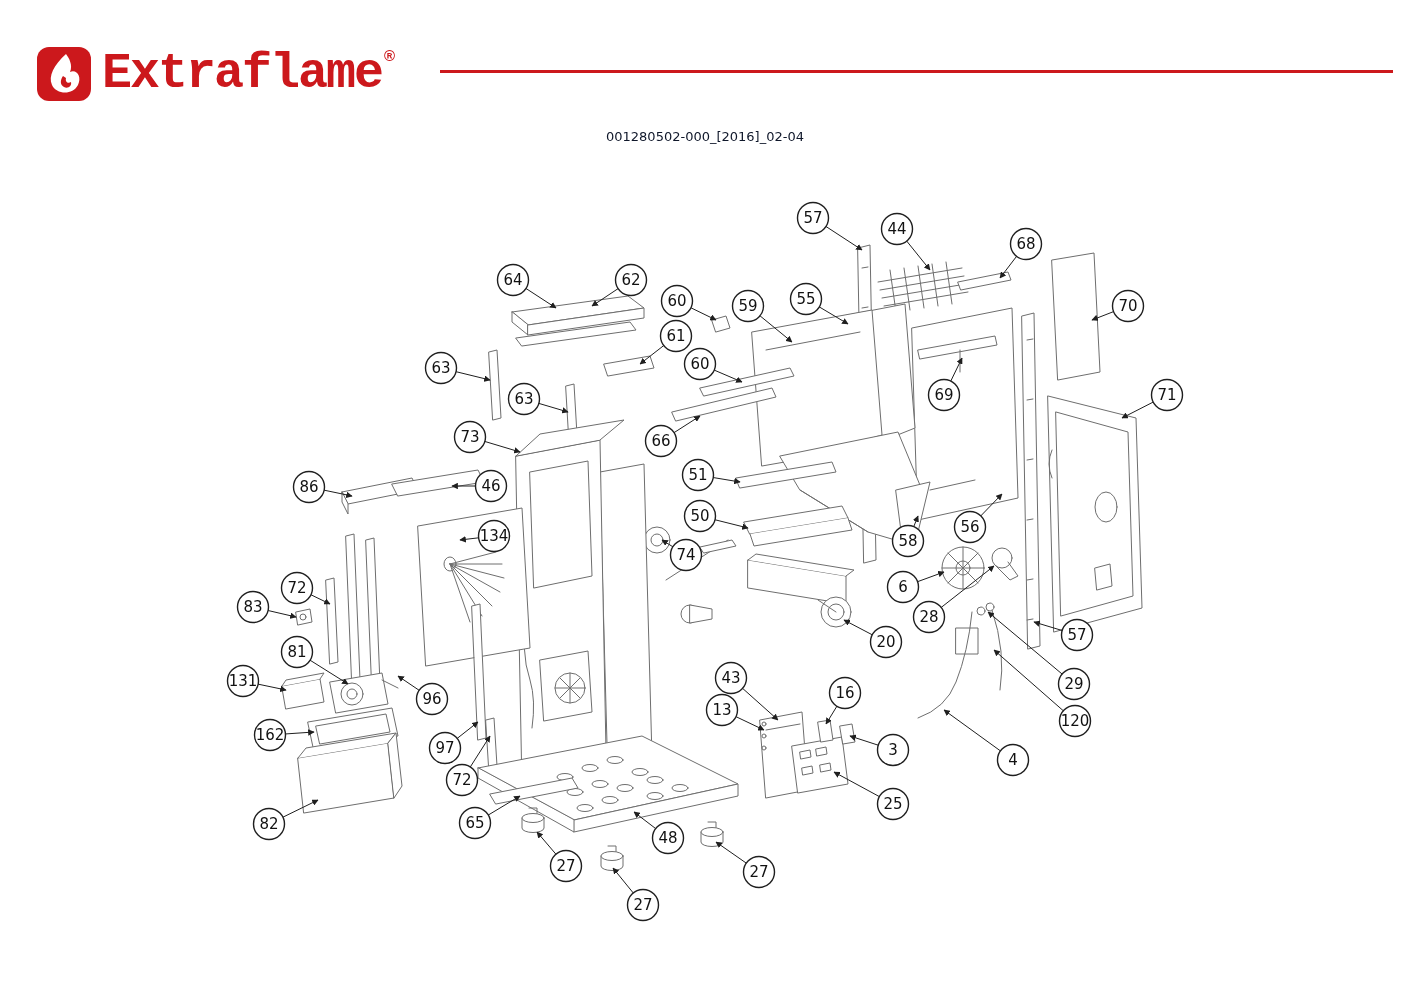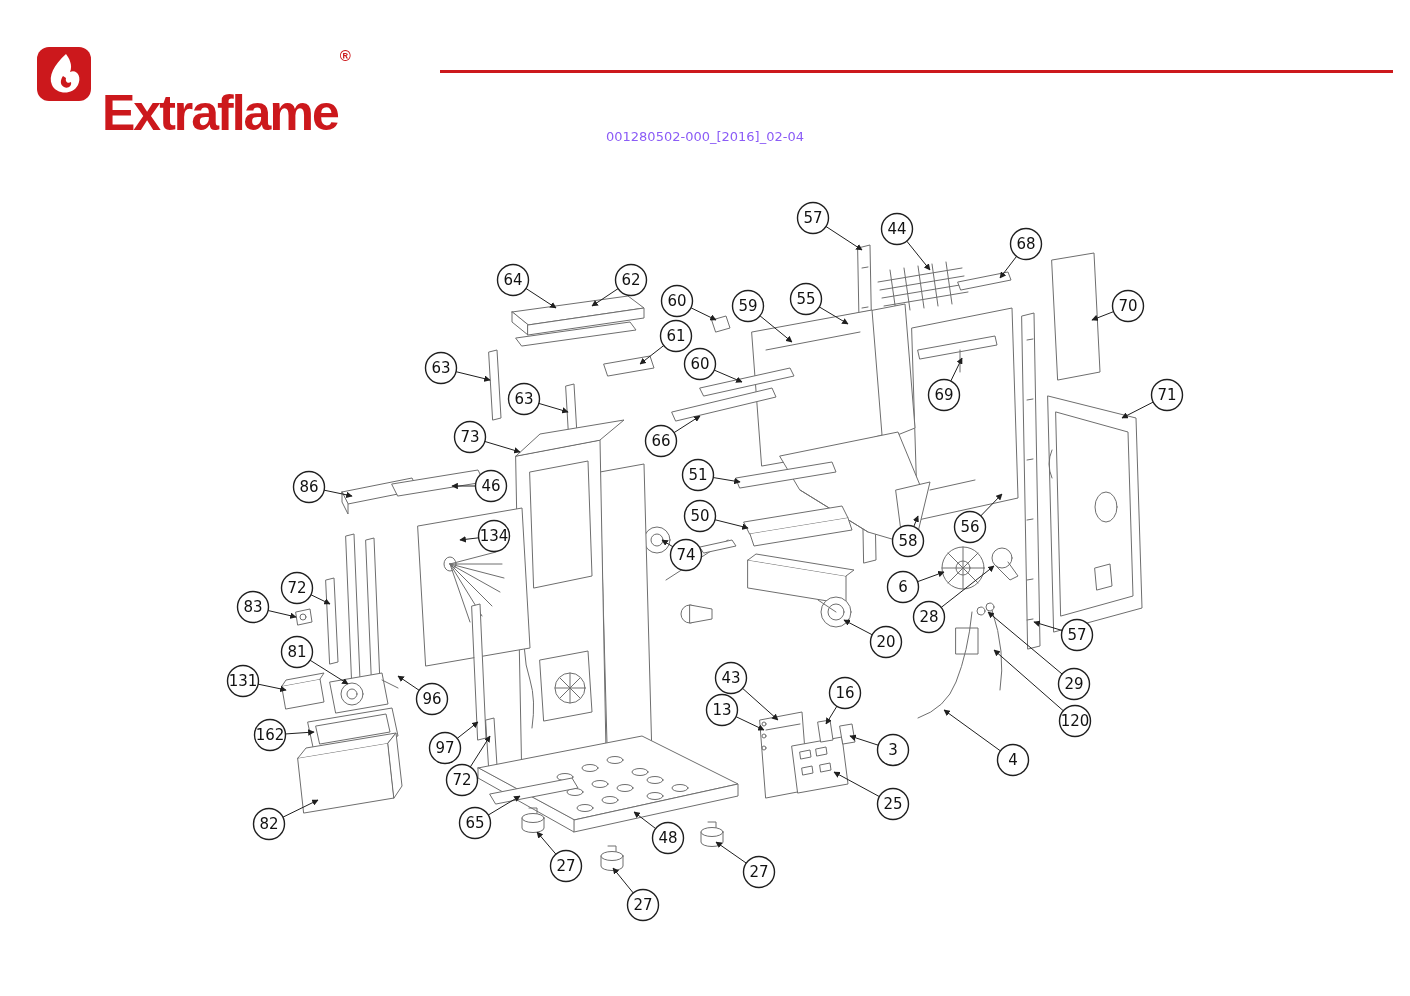--- a/index.html
+++ b/index.html
@@ -5,28 +5,27 @@
   html,body{margin:0;padding:0;background:#fff;}
   .page{
     position:relative;width:1410px;height:996px;background:#ffffff;overflow:hidden;
     font-family:"Liberation Sans",sans-serif;
   }
   
   .logo{position:absolute;left:36px;top:46px;display:flex;align-items:flex-start;}
   .logo-mark{width:56px;height:56px;margin-right:10px;}
   .logo-text{
     color:#cc181c;font-weight:bold;font-size:50px;line-height:56px;letter-spacing:-2px;
-    font-family:Liberation Sans, sans-serif;
-    margin-top:39px;
+    font-family:Liberation Mono, monospace;
   }
   .logo-reg{color:#cc181c;font-size:15px;font-weight:bold;vertical-align:top;line-height:20px;margin-left:2px;}
   .header-rule{position:absolute;left:440px;right:17px;top:70px;height:3px;background:#cc181c;}
   .doc-code{
     position:absolute;left:0;right:0;top:129px;text-align:center;
-    font-family:"DejaVu Sans",sans-serif;font-size:13px;color:#8b5cf6;
+    font-family:"DejaVu Sans",sans-serif;font-size:13px;color:#0f172a;
   }
   
   .diagram{position:absolute;inset:0;margin-top:20px;}
   .diagram svg{position:absolute;left:0;top:0;}
   .art path,.art line,.art circle,.art ellipse,.art rect{vector-effect:non-scaling-stroke;}
   .bubble{fill:#ffffff;stroke:#1f1f1f;stroke-width:1.4;}
   .bubble-label{
     font-family:"DejaVu Sans",sans-serif;font-size:15px;fill:#111;text-anchor:middle;
   }
   .leader{stroke:#1f1f1f;stroke-width:1;}

